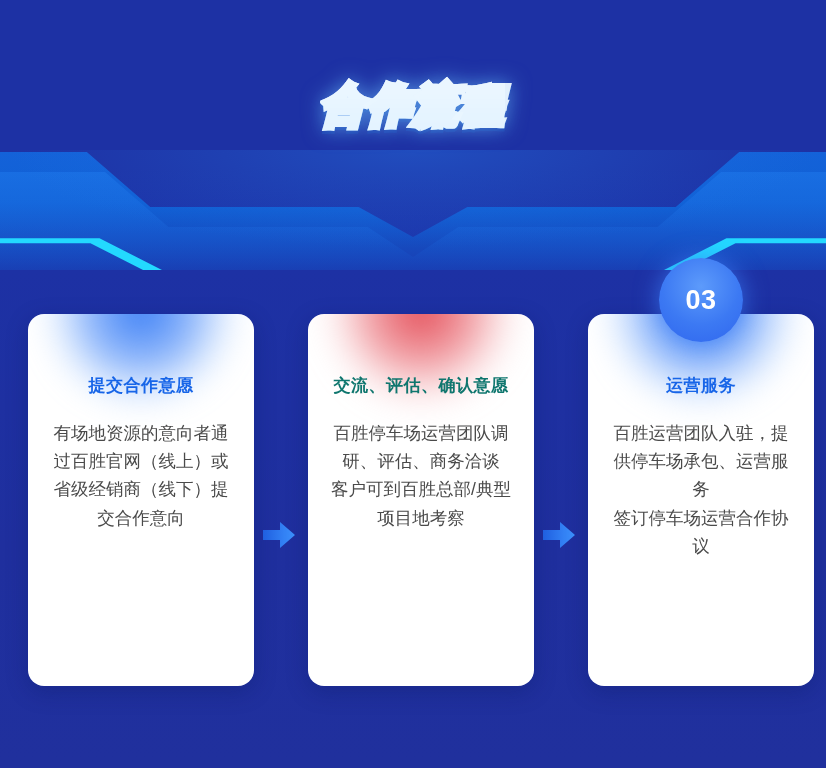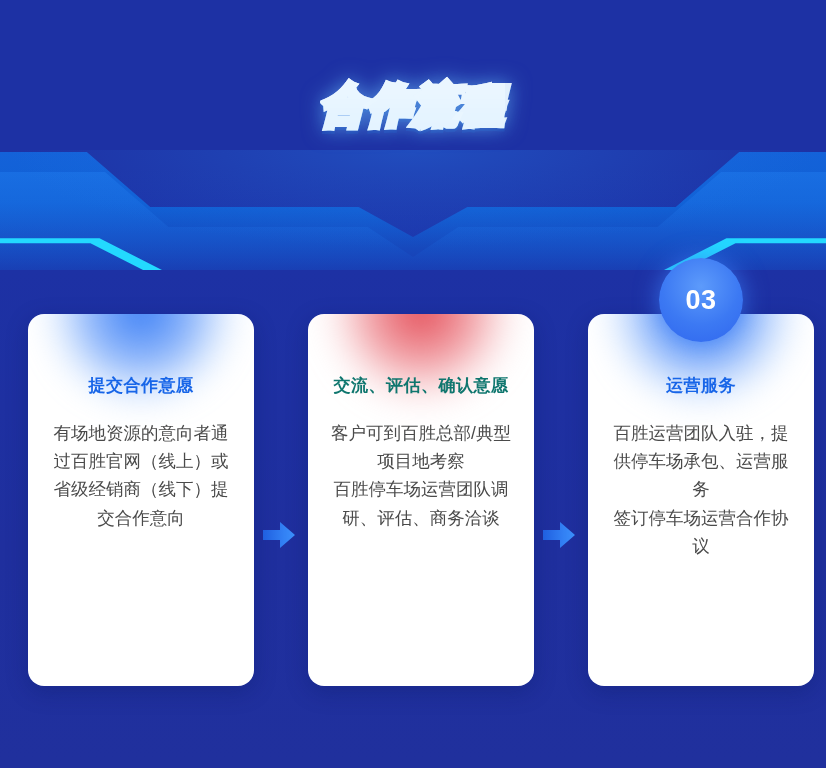--- a/index.html
+++ b/index.html
@@ -152,22 +152,22 @@
         <path d="M1 10 H18 V2 L33 15 L18 28 V20 H1 Z" fill="url(#agrad1)"></path>
       </svg>
     </div>
 
     <div class="step s2">
       <div class="card">
         <div class="card-glow"></div>
         <div class="card-inner">
           <div class="card-title">交流、评估、确认意愿</div>
           <div class="card-body">
+            <p>百胜停车场运营团队调研、评估、商务洽谈</p>
             <p>客户可到百胜总部/典型项目地考察</p>
-            <p>百胜停车场运营团队调研、评估、商务洽谈</p>
           </div>
         </div>
       </div>
     </div>
 
     <div class="arrow a2">
       <svg width="34" height="30" viewBox="0 0 34 30" aria-hidden="true">
         <defs>
           <linearGradient id="agrad2" x1="0" y1="0" x2="1" y2="0">
             <stop offset="0%" stop-color="#1f5fe0"></stop>

